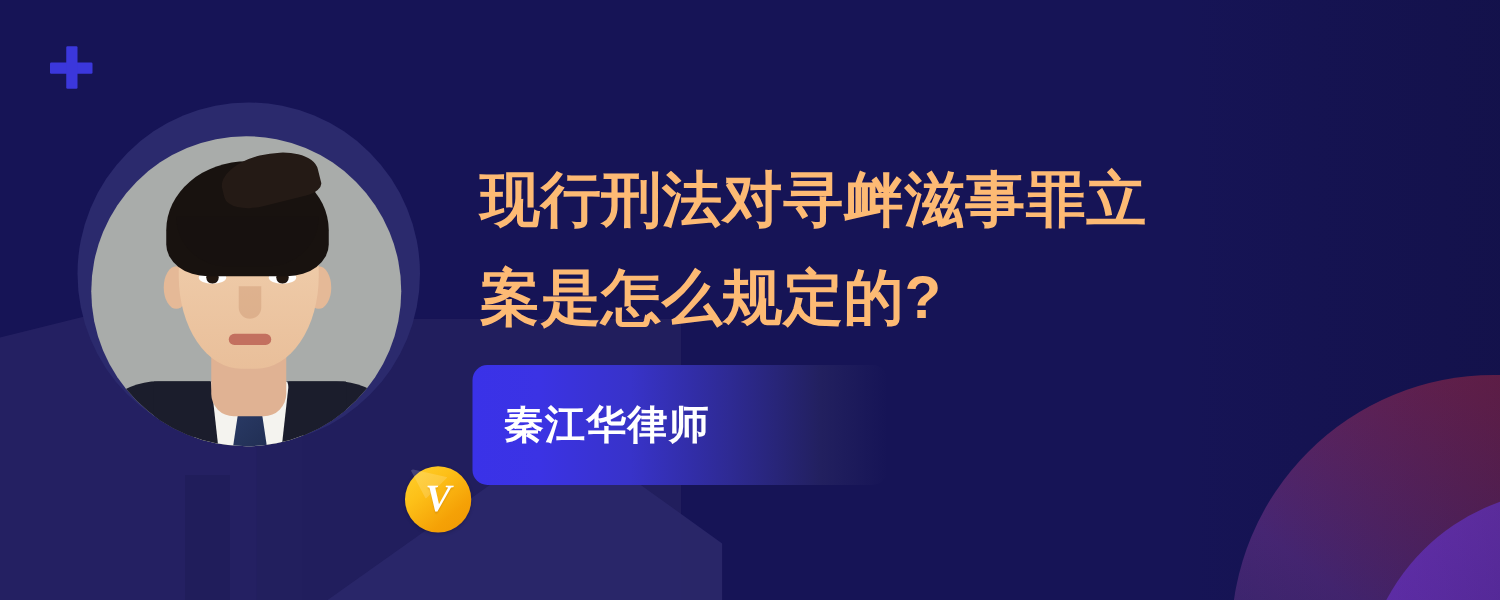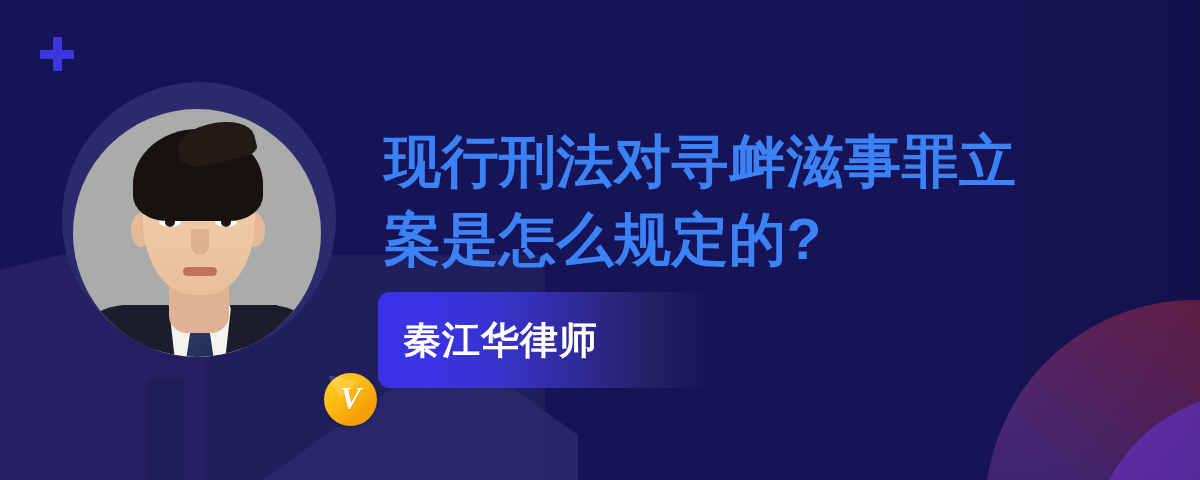--- a/index.html
+++ b/index.html
@@ -304,24 +304,24 @@
   }
 
   
   #text-block {
     position: absolute;
     left: 384px;
     top: 122px;
     width: 700px;
   }
   #headline {
-    font-size: 57px;
+    font-size: 48px;
     font-weight: 700;
     line-height: 78px;
-    color: #3b82f6;
+    color: #fdba74;
     letter-spacing: .5px;
     white-space: pre-line;
   }
 
   
   #name-badge {
     position: absolute;
     left: 378px;
     top: 292px;
     width: 332px;
@@ -332,21 +332,21 @@
         #3b33e4 16%,
         #3833c9 38%,
         #2e2a93 62%,
         #22205f 84%,
         rgba(27,24,78,0) 100%);
     display: flex;
     align-items: center;
   }
   #name-text {
     margin-left: 25px;
-    font-size: 38px;
+    font-size: 32px;
     font-weight: 700;
     color: #ffffff;
     letter-spacing: 1px;
     white-space: nowrap;
   }
 </style>
 </head>
 <body>
 
 <div id="banner">

